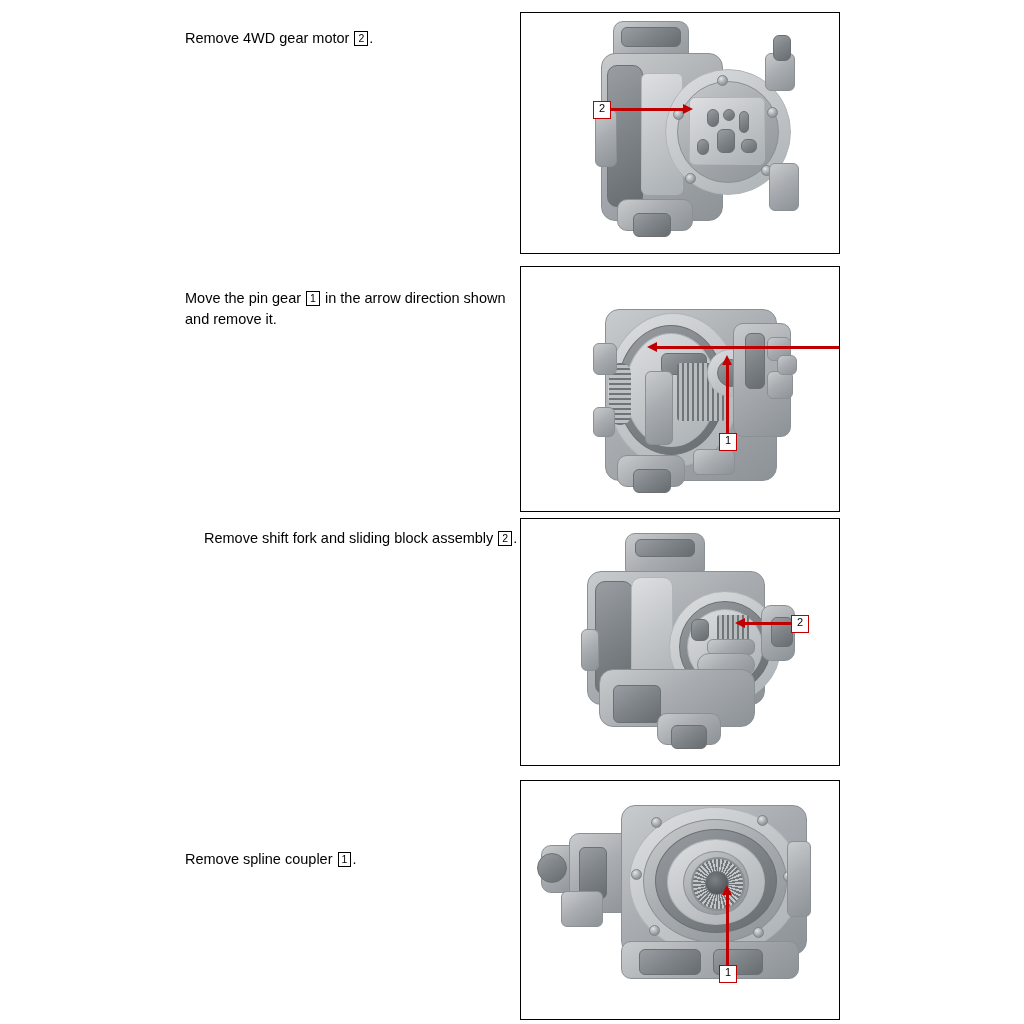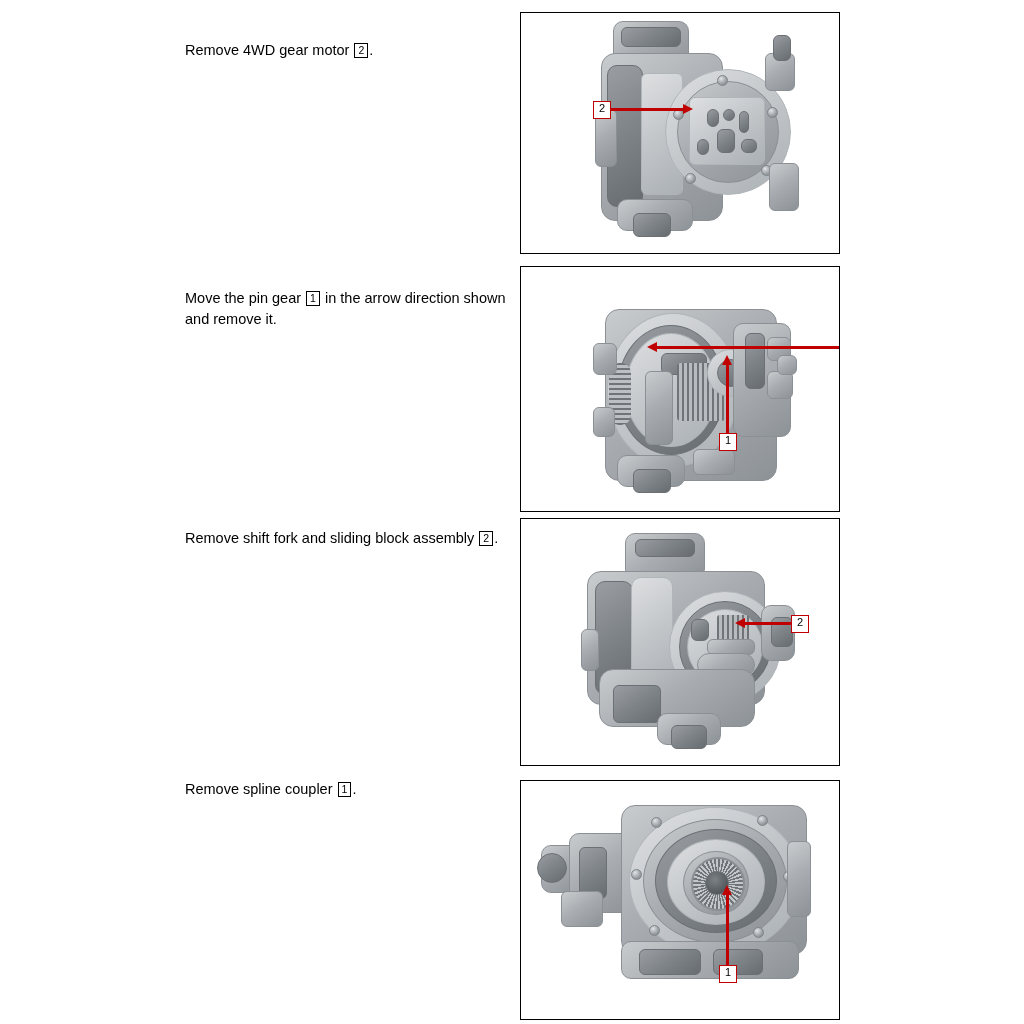--- a/index.html
+++ b/index.html
@@ -28,20 +28,21 @@
     position: absolute;
     left: 185px;
     width: 325px;
     font-size: 14.5px;
     line-height: 21px;
     color: #000;
   }
   .step-text.justified {
     text-align: justify;
     text-align-last: left;
+    margin-left: 19px;
   }
   .ref {
     display: inline-block;
     border: 1px solid #000;
     font-size: 10.5px;
     line-height: 11px;
     padding: 1px 3px 1px 3px;
     margin: 0 1px;
     vertical-align: 1px;
     background: #fff;
@@ -142,21 +143,21 @@
     background: radial-gradient(circle at 40% 35%, #7d8286, #53585c 70%, #3f4347);
     border: 1px solid #6c7175;
   }
 </style>
 </head>
 <body>
 
 <div class="page">
 
   <div class="step" style="top:0;">
-    <div class="step-text" style="top:40px;">
+    <div class="step-text" style="top:28px;">
       <span>Remove 4WD gear motor </span><span class="ref">2</span><span>.</span>
     </div>
 
     <div class="figure" style="left:520px; top:12px; width:318px; height:240px;">
       <div class="fig-inner">
 
         <div class="part r10" style="left:92px; top:8px; width:74px; height:48px;"></div>
         <div class="part dark r6" style="left:100px; top:14px; width:58px; height:18px;"></div>
         <div class="part r14" style="left:80px; top:40px; width:120px; height:166px;"></div>
         <div class="part dark r10" style="left:86px; top:52px; width:34px; height:140px;"></div>
@@ -274,21 +275,21 @@
         <div class="callout" style="left:270px; top:96px;">
           <span>2</span>
         </div>
         <div class="arrow arrow-h" style="left:224px; top:103px; width:46px;"></div>
         <div class="arrowhead ah-left" style="left:214px; top:99px;"></div>
       </div>
     </div>
   </div>
 
   <div class="step" style="top:0;">
-    <div class="step-text" style="top:779px;">
+    <div class="step-text" style="top:849px;">
       <span>Remove spline coupler </span><span class="ref">1</span><span>.</span>
     </div>
 
     <div class="figure" style="left:520px; top:780px; width:318px; height:238px;">
       <div class="fig-inner">
 
         <div class="part r10" style="left:20px; top:64px; width:40px; height:46px;"></div>
         <div class="part dark rnd" style="left:16px; top:72px; width:28px; height:28px;"></div>
         <div class="part r10" style="left:48px; top:52px; width:66px; height:78px;"></div>
         <div class="part dark r6" style="left:58px; top:66px; width:26px; height:50px;"></div>

